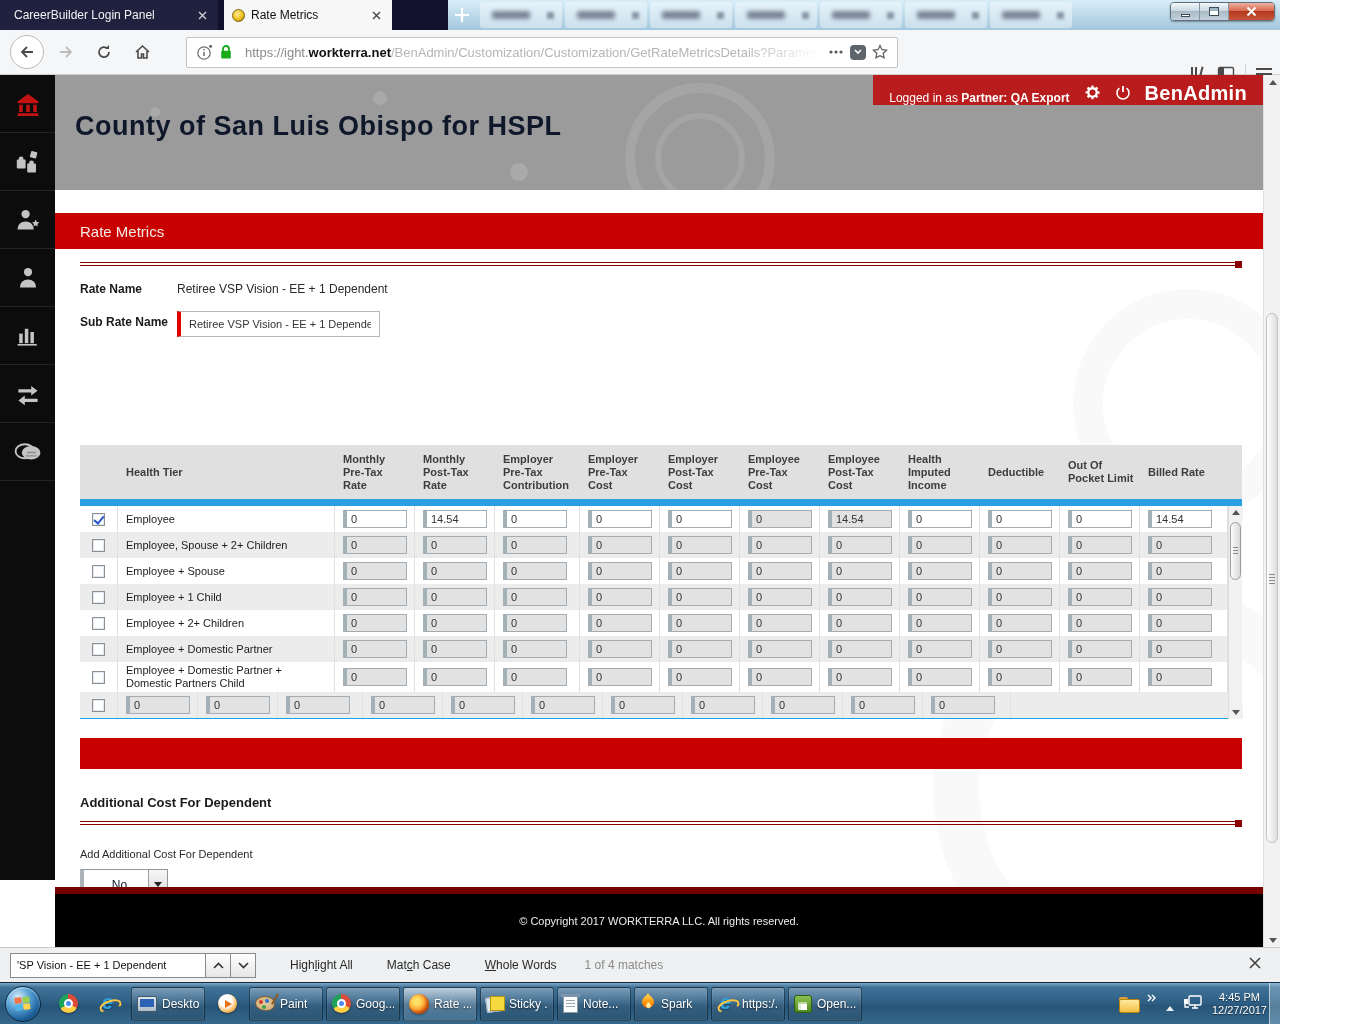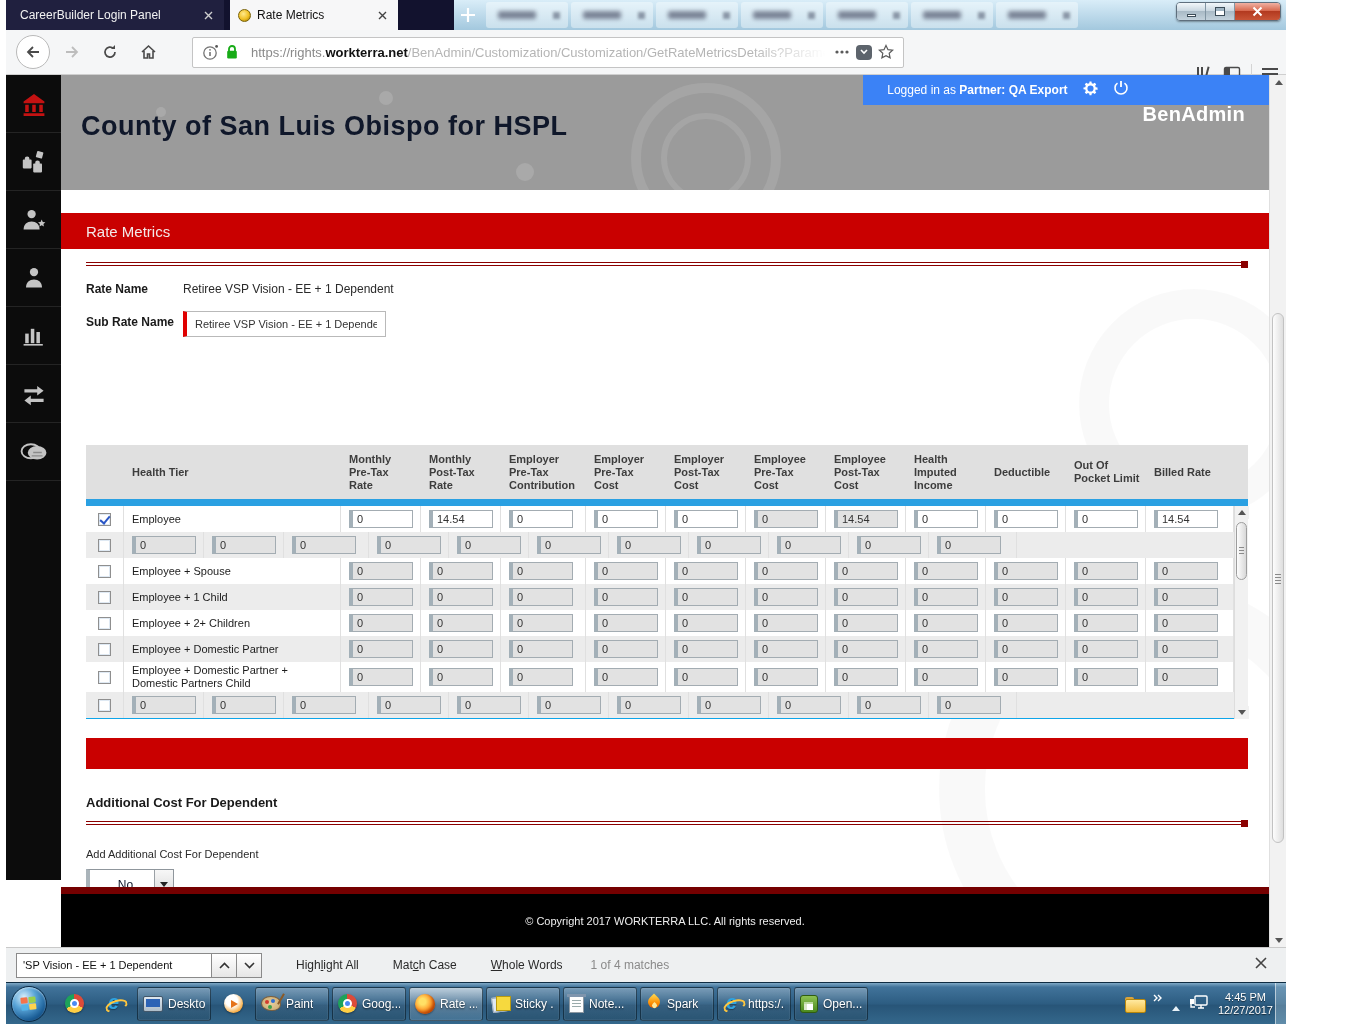--- a/index.html
+++ b/index.html
@@ -1,18 +1,18 @@
 <!DOCTYPE html>
 <html><head>
 <meta charset="utf-8">
 <style>
   * { margin:0; padding:0; box-sizing:border-box; }
   body { font-family:"Liberation Sans","DejaVu Sans",sans-serif; background:#fff; }
   #screen { position:relative; width:1358px; height:1024px; background:#fff; overflow:hidden; }
-  #desktop { position:absolute; left:6px; top:0; width:1280px; height:876px; }
+  #desktop { position:absolute; left:0; top:0; width:1280px; height:876px; }
 
   
   .titlebar { position:absolute; left:0; top:0; width:1280px; height:30px;
     background:linear-gradient(180deg,#d9edf8,#a3c8de); }
   .titlebar-dark { position:absolute; left:0; top:0; width:448px; height:30px; background:#12122e; }
   .tab { position:absolute; top:0; height:30px; display:flex; align-items:center; font-size:12px; cursor:default; }
   .tab-inactive { left:0; width:218px; background:#20203f; color:#f2f2f2; padding:0 8px 0 14px; }
   .tab-active { left:224px; width:168px; background:#f7f7f8; color:#111; padding:0 8px 0 8px; }
   .tab .tab-title { flex:1; overflow:hidden; white-space:nowrap; }
   .tab-close { width:16px; height:16px; display:flex; align-items:center; justify-content:center; }
@@ -56,22 +56,22 @@
 
   
   .sidebar { position:absolute; left:0; top:75px; width:55px; height:805px; background:#0c0c0c; }
   .sb-cell { height:58px; display:flex; align-items:center; justify-content:center; border-bottom:1px solid #242424; }
   .page { position:absolute; left:55px; top:75px; width:1208px; height:872px; background:#fff; overflow:hidden; }
 
   .banner { position:absolute; left:0; top:0; width:1208px; height:115px; background:#9b9b9b; overflow:hidden; }
   .banner-ring { position:absolute; border-radius:50%; border:10px solid rgba(255,255,255,.10); }
   .banner-dot { position:absolute; border-radius:50%; background:rgba(255,255,255,.14); }
   .company-title { position:absolute; left:20px; top:36px; font-size:27px; font-weight:bold; color:#0f172a; letter-spacing:.5px;text-align:center; }
-  .loggedbar { position:absolute; right:0; top:0; height:30px; background:#3b82f6; color:#fff;
-    display:flex; align-items:center; padding:0 24px; gap:14px; }
+  .loggedbar { position:absolute; right:0; top:0; height:30px; background:#b91c1c; color:#fff;
+    display:flex; align-items:flex-end; padding:0 16px; gap:14px; }
   .logged-text { font-size:12px; }
   .logged-text b { font-weight:bold; }
   .brand { font-size:20px; font-weight:bold; letter-spacing:.3px;margin-top:48px; }
 
   .breadcrumbbar { position:absolute; left:0; top:115px; width:1208px; height:23px;
     background:linear-gradient(180deg,#a0a0a0,#8a8a8a); display:flex; align-items:center; padding-left:22px; }
   .bc-item { font-size:11px; color:#fff; }
   .bc-sep { font-size:11px; color:#d23b3b; margin:0 5px; font-weight:bold; }
   .collapse-btn { position:absolute; right:14px; top:0; width:28px; height:23px; background:#0e0e0e;
     display:flex; align-items:center; justify-content:center; }
@@ -315,21 +315,21 @@
               <circle cx="8" cy="5.8" r="0.9" fill="#737373"></circle>
               <circle cx="14.6" cy="2.4" r="1.4" fill="#555"></circle>
             </svg>
       </span>
       <span class="page-action">
         <svg width="14" height="16" viewBox="0 0 14 16">
               <path d="M4 7V5a3 3 0 0 1 6 0v2" stroke="#17ab17" stroke-width="1.8" fill="none"></path>
               <rect x="2.2" y="6.8" width="9.6" height="7.6" rx="1.2" fill="#17ab17"></rect>
             </svg>
       </span>
-      <span class="url-text"><span>https://rights.</span><span class="domain">workterra.net</span><span class="tail">/BenAdmin/Customization/Customization/GetRateMetricsDetails?Parameter1=</span></span>
+      <span class="url-text"><span>https://ight.</span><span class="domain">workterra.net</span><span class="tail">/BenAdmin/Customization/Customization/GetRateMetricsDetails?Parameter1=</span></span>
       <span class="page-action">
         <svg width="14" height="4">
               <circle cx="2" cy="2" r="1.6" fill="#5a5a5a"></circle>
               <circle cx="7" cy="2" r="1.6" fill="#5a5a5a"></circle>
               <circle cx="12" cy="2" r="1.6" fill="#5a5a5a"></circle>
             </svg>
       </span>
       <span class="page-action">
         <span class="pocket-badge">
               <svg width="8" height="6">
@@ -528,20 +528,21 @@
                 </div>
                 <div class="td c12">
                   <input class="cell-input" type="text" value="14.54" style="">
                 </div>
                 <div class="td csb"></div>
               </div>
               <div class="tr alt">
                 <div class="td c0">
                   <span class="cb"></span>
                 </div>
+                <div class="td c1">Employee, Spouse + 2+ Children</div>
                 <div class="td c2">
                   <input class="cell-input dis" type="text" readonly="" value="0" style="">
                 </div>
                 <div class="td c3">
                   <input class="cell-input dis" type="text" readonly="" value="0" style="">
                 </div>
                 <div class="td c4">
                   <input class="cell-input dis" type="text" readonly="" value="0" style="">
                 </div>
                 <div class="td c5">

